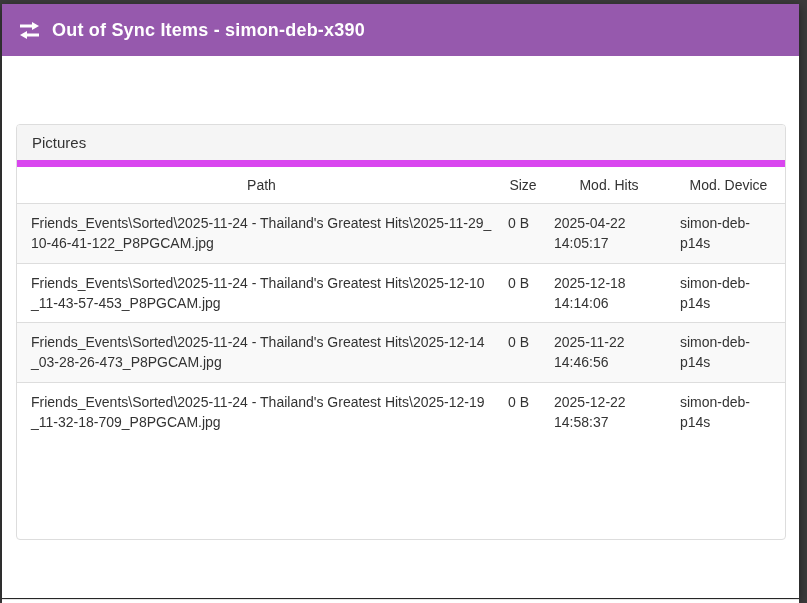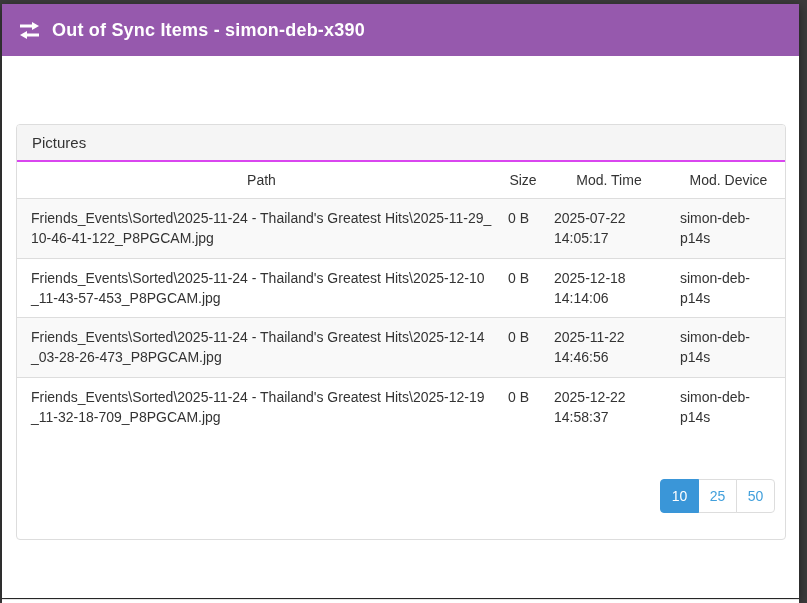--- a/index.html
+++ b/index.html
@@ -41,21 +41,21 @@
   .panel {
     border: 1px solid #ddd;
     border-radius: 4px;
     min-height: 416px;
     display: flex;
     flex-direction: column;
     overflow: hidden;
   }
   .panel-heading {
     background: #f5f5f5;
-    border-bottom: 2px solid #d946ef;
+    border-bottom: 7px solid #d946ef;
     padding: 9px 15px;
     font-size: 15px;
     color: #333;
   }
   table {
     width: 100%;
     border-collapse: collapse;
     font-size: 14px;
     color: #333;
   }
@@ -143,29 +143,29 @@
 
   <div class="modal-body">
     <div class="panel">
       <div class="panel-heading">Pictures</div>
 
       <table>
         <thead>
           <tr>
             <th class="col-path">Path</th>
             <th class="col-size">Size</th>
-            <th class="col-time">Mod. Time</th>
+            <th class="col-time">Mod. Hits</th>
             <th class="col-dev">Mod. Device</th>
           </tr>
         </thead>
         <tbody>
           <tr>
             <td class="col-path">Friends_Events\Sorted\2025-11-24 - Thailand's Greatest Hits\2025-11-29_10-46-41-122_P8PGCAM.jpg</td>
             <td class="col-size">0 B</td>
-            <td class="col-time">2025-07-22 14:05:17</td>
+            <td class="col-time">2025-04-22 14:05:17</td>
             <td class="col-dev">simon-deb-p14s</td>
           </tr>
           <tr>
             <td class="col-path">Friends_Events\Sorted\2025-11-24 - Thailand's Greatest Hits\2025-12-10_11-43-57-453_P8PGCAM.jpg</td>
             <td class="col-size">0 B</td>
             <td class="col-time">2025-12-18 14:14:06</td>
             <td class="col-dev">simon-deb-p14s</td>
           </tr>
           <tr>
             <td class="col-path">Friends_Events\Sorted\2025-11-24 - Thailand's Greatest Hits\2025-12-14_03-28-26-473_P8PGCAM.jpg</td>
@@ -175,27 +175,20 @@
           </tr>
           <tr>
             <td class="col-path">Friends_Events\Sorted\2025-11-24 - Thailand's Greatest Hits\2025-12-19_11-32-18-709_P8PGCAM.jpg</td>
             <td class="col-size">0 B</td>
             <td class="col-time">2025-12-22 14:58:37</td>
             <td class="col-dev">simon-deb-p14s</td>
           </tr>
         </tbody>
       </table>
 
-      <div class="pagination-wrap">
-        <div class="pagination">
-          <div class="page-btn active">10</div>
-          <div class="page-btn">25</div>
-          <div class="page-btn">50</div>
-        </div>
-      </div>
     </div>
   </div>
 
   <div class="modal-footer">
     <button class="close-btn">
       <span class="x-glyph">✖</span>
       <span>Close</span>
     </button>
   </div>
 

